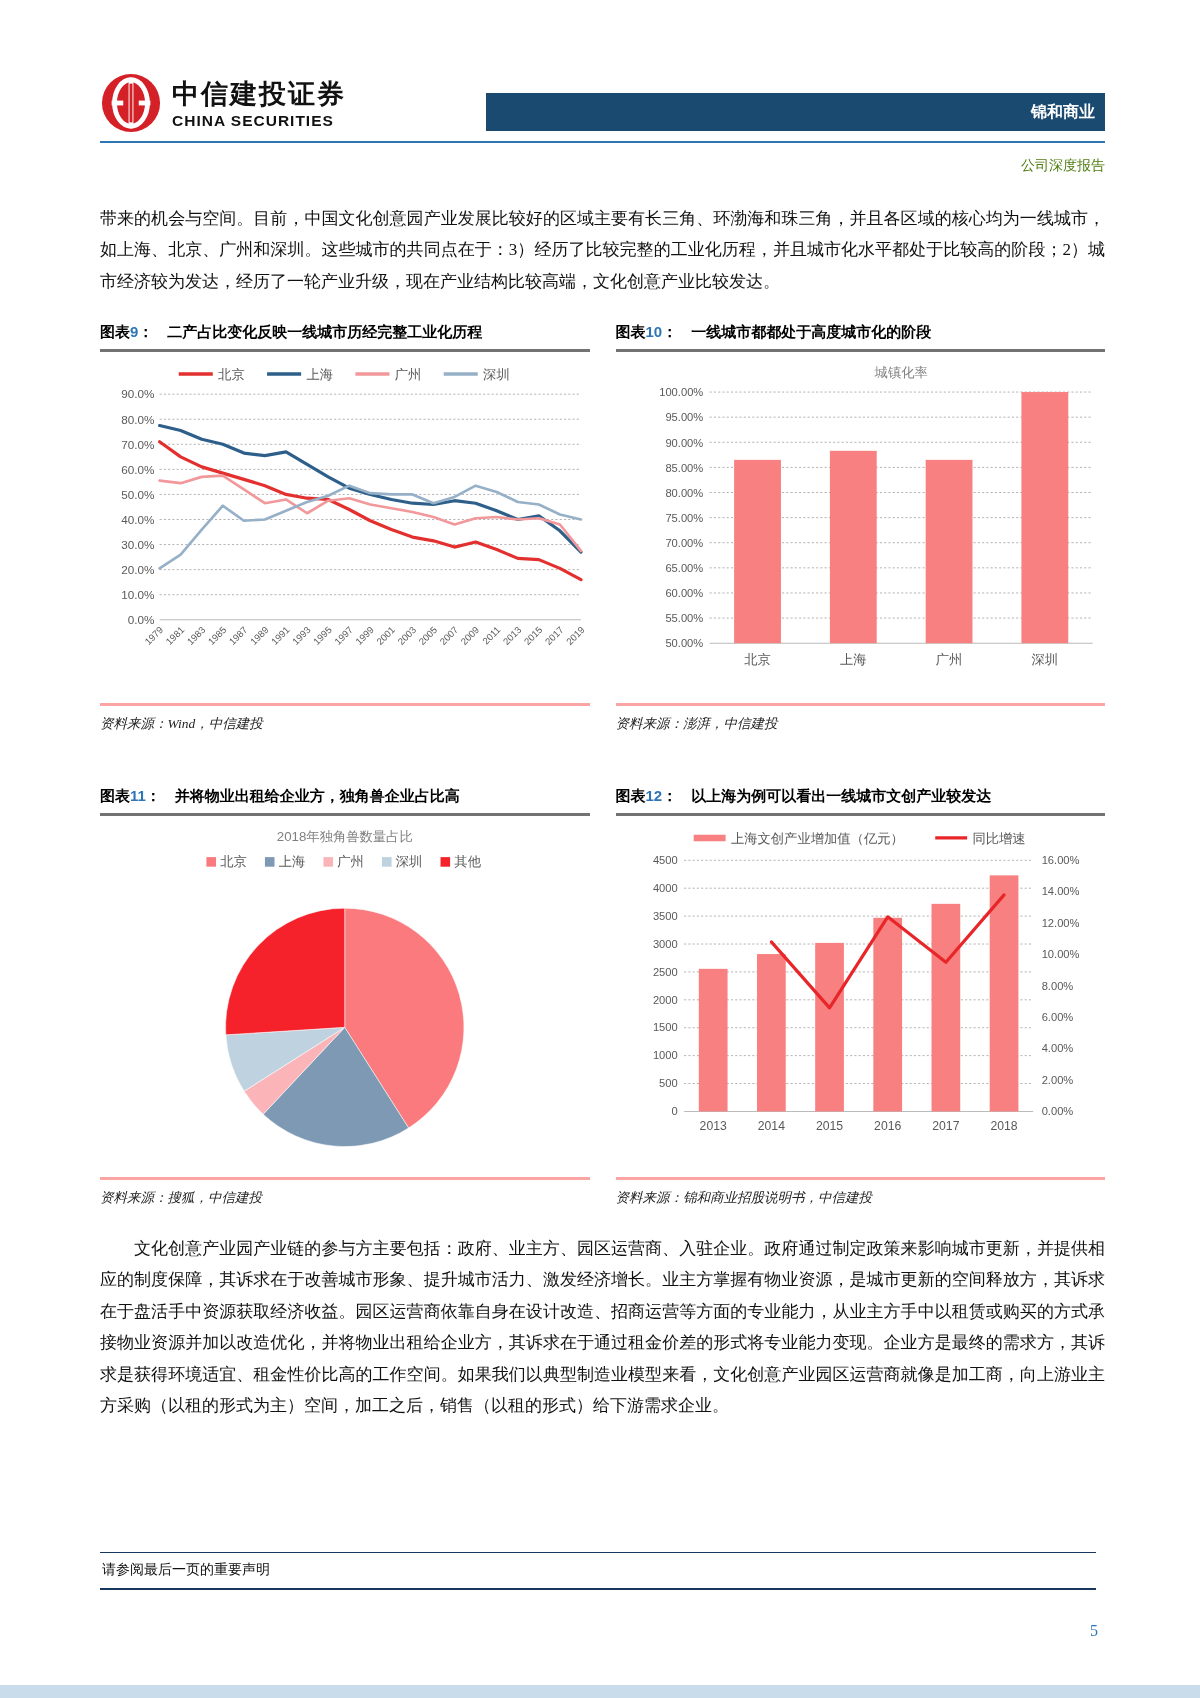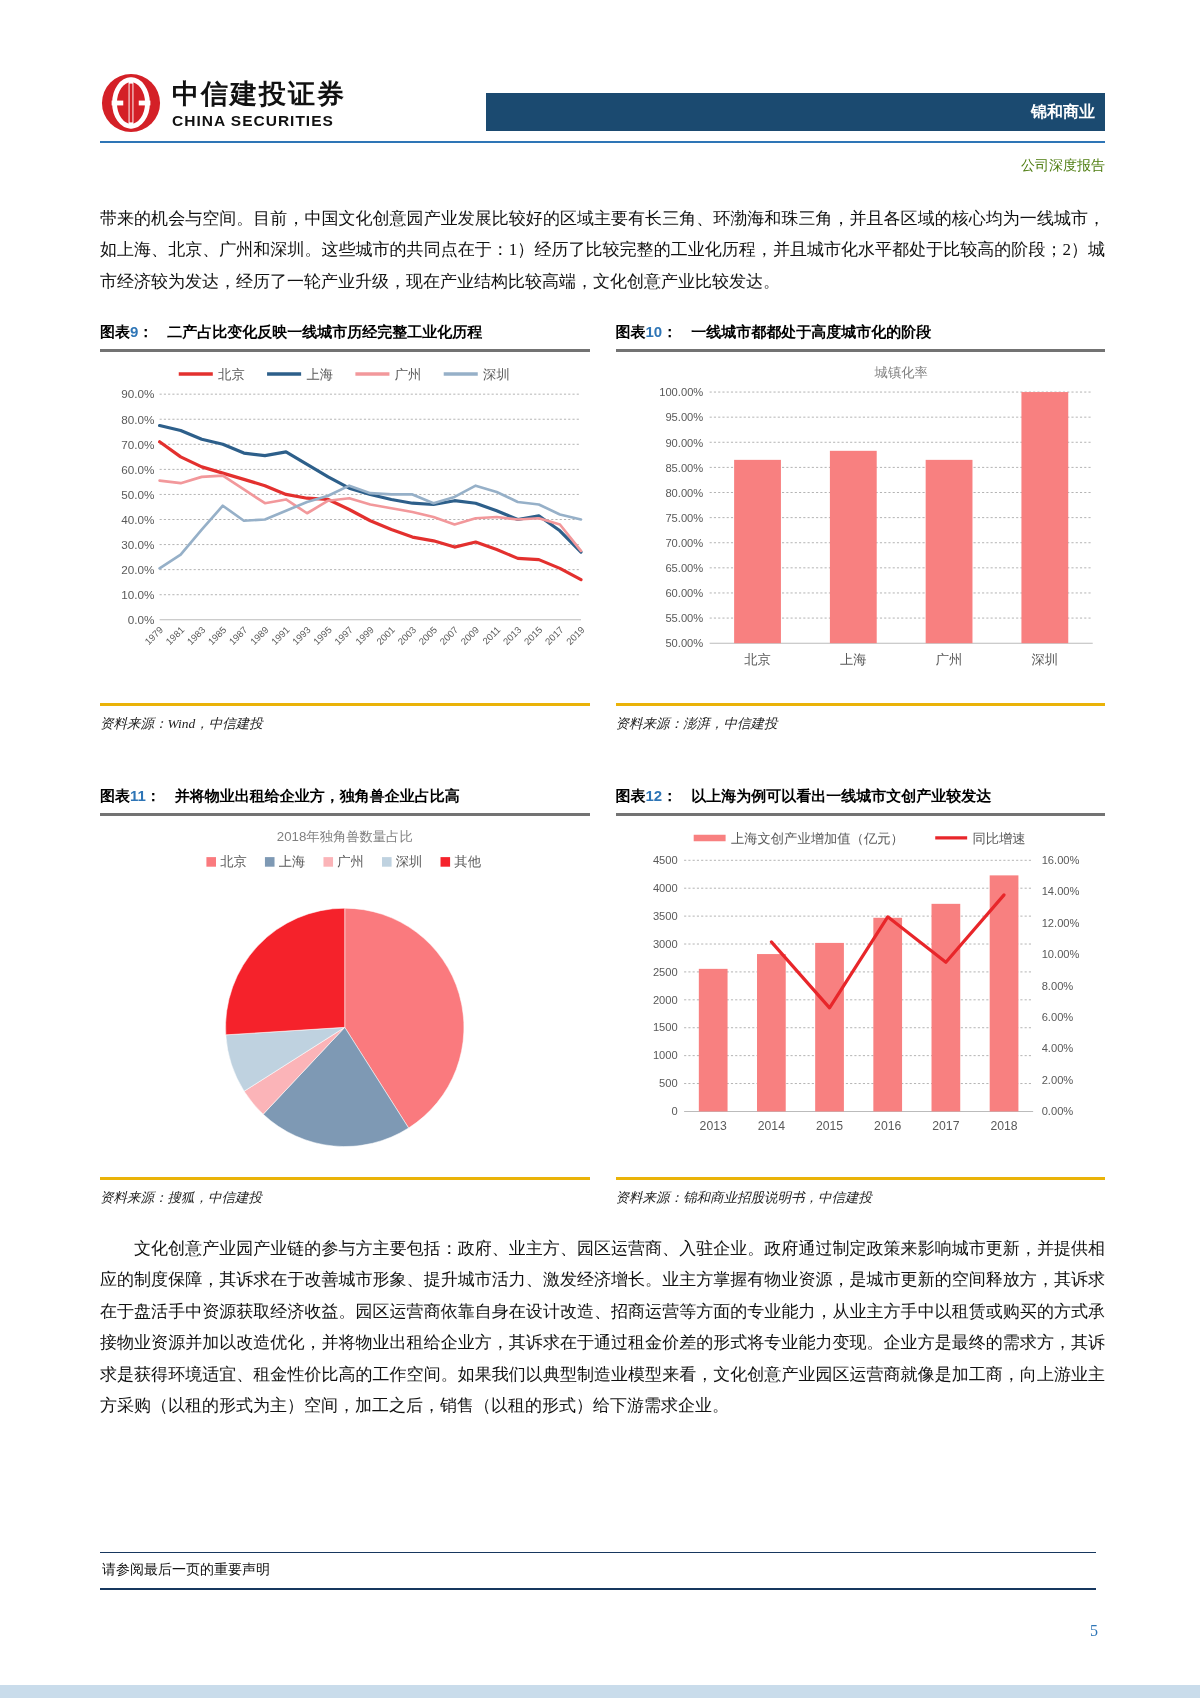--- a/index.html
+++ b/index.html
@@ -28,21 +28,21 @@
   
   .figures-row { display:flex; gap:26px; margin-top:26px; }
   .figures-row.row2 { margin-top:54px; }
   .figure { flex:1; min-width:0; }
   .figure-title { font-family:"Liberation Sans",sans-serif; font-weight:bold; font-size:15px; color:#000;
                   padding-bottom:7px; border-bottom:3px solid #737373; display:flex; }
   .figure-title .fig-num { color:#2E75B6; }
   .figure-title .fig-colon { margin-right:14px; }
   .figure-title .fig-caption { flex:1; }
   .figure svg { display:block; width:100%; height:auto; margin-top:6px; }
-  .figure-source { border-top:3px solid #eab308; margin-top:4px; padding-top:9px;
+  .figure-source { border-top:3px solid #fca5a5; margin-top:4px; padding-top:9px;
                    font-style:italic; font-size:13.5px; color:#222; }
 
   
   .footer { position:absolute; left:100px; right:104px; top:1552px; }
   .footer-line1 { border-top:1.5px solid #17375E; }
   .disclaimer { font-size:14px; color:#111; padding:8px 2px 9px; }
   .footer-line2 { border-top:2.5px solid #17375E; }
   .page-number { position:absolute; right:102px; top:1622px; color:#2E75B6; font-size:16px; font-family:"Liberation Serif",serif; }
   .bottom-strip { position:absolute; left:0; bottom:0; width:100%; height:13px; background:#C9DCEB; }
 </style>
@@ -66,21 +66,21 @@
         <div class="logo-text">
           <div class="logo-cn">中信建投证券</div>
           <div class="logo-en">CHINA SECURITIES</div>
         </div>
       </div>
       <div class="navy-bar">锦和商业</div>
     </div>
     <div class="header-rule"></div>
     <div class="report-type">公司深度报告</div>
 
-    <p class="para para1">带来的机会与空间。目前，中国文化创意园产业发展比较好的区域主要有长三角、环渤海和珠三角，并且各区域的核心均为一线城市，如上海、北京、广州和深圳。这些城市的共同点在于：1）经历了比较完整的工业化历程，并且城市化水平都处于比较高的阶段；2）城市经济较为发达，经历了一轮产业升级，现在产业结构比较高端，文化创意产业比较发达。</p>
+    <p class="para para1">带来的机会与空间。目前，中国文化创意园产业发展比较好的区域主要有长三角、环渤海和珠三角，并且各区域的核心均为一线城市，如上海、北京、广州和深圳。这些城市的共同点在于：3）经历了比较完整的工业化历程，并且城市化水平都处于比较高的阶段；2）城市经济较为发达，经历了一轮产业升级，现在产业结构比较高端，文化创意产业比较发达。</p>
 
     <div class="figures-row">
       <div class="figure">
         <div class="figure-title">
           <span>图表</span>
             <span class="fig-num">9</span>
             <span class="fig-colon">：</span>
             <span class="fig-caption">二产占比变化反映一线城市历经完整工业化历程</span>
         </div>
         <svg id="fig9" viewBox="0 0 460 320">

